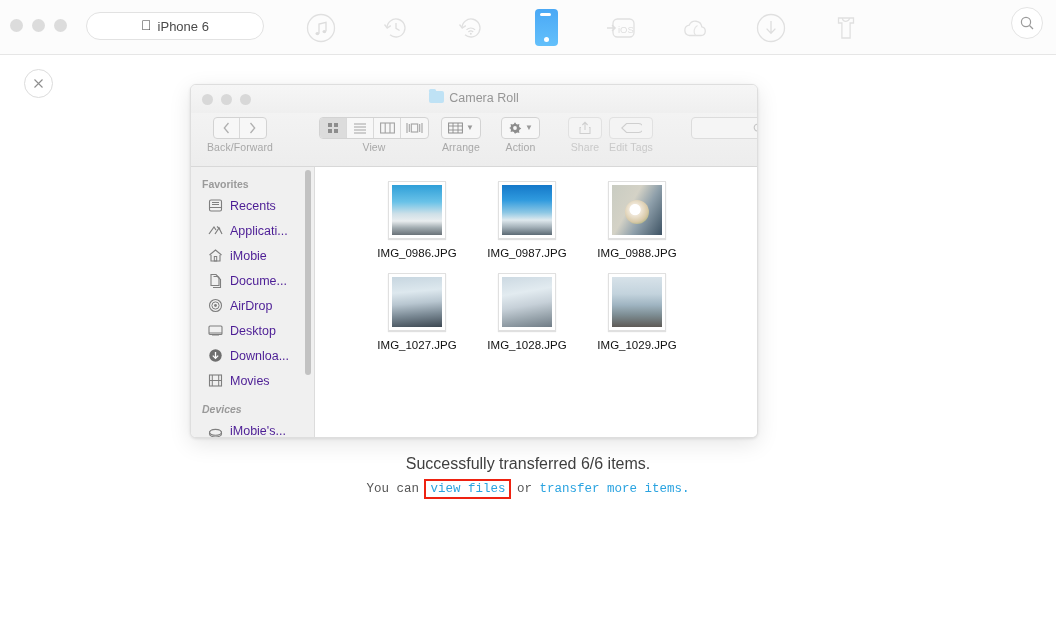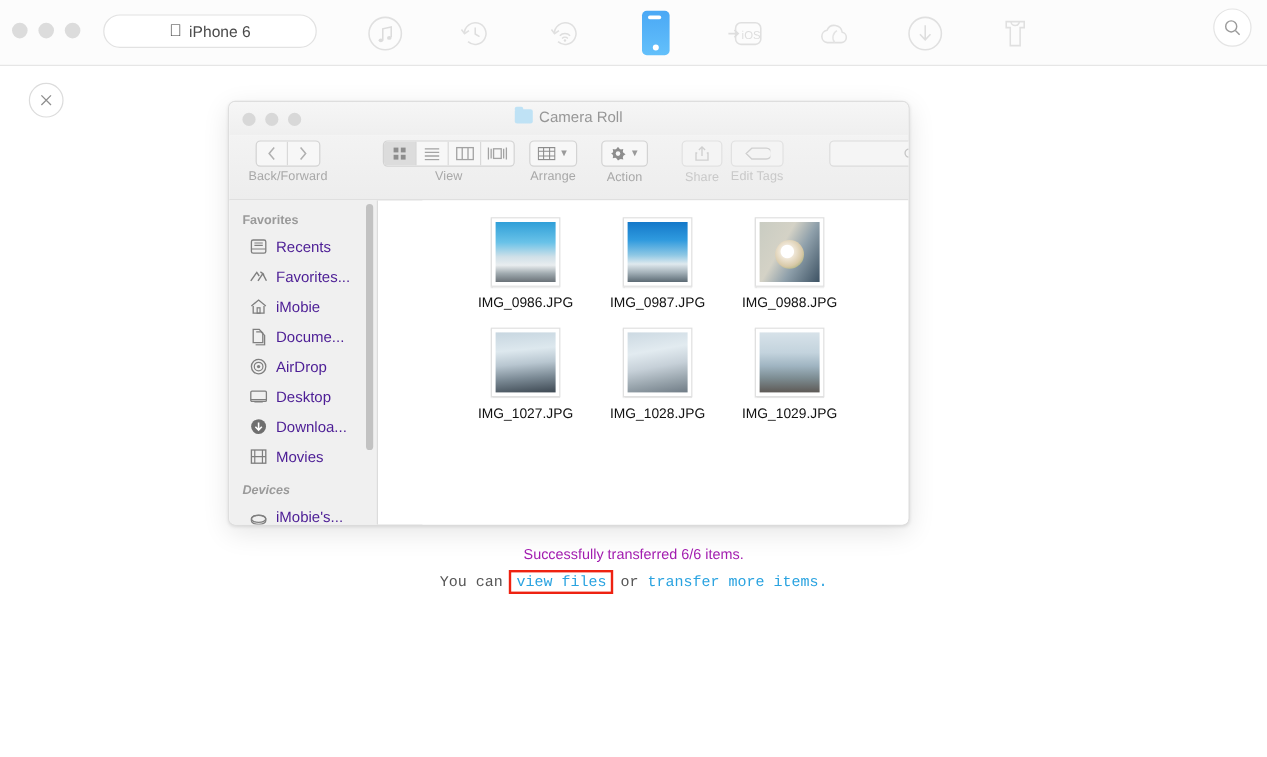--- a/index.html
+++ b/index.html
@@ -138,21 +138,21 @@
   .sb-head { font-size: 10.5px; font-weight: bold; color: #9a9a9a; padding: 4px 0 3px 11px; }
   .sb-item { height: 25px; display:flex; align-items:center; gap: 7px; padding-left: 16px; }
   .sb-item .lbl { font-size: 12.5px; color: #4c1d95; white-space: nowrap; }
   .sb-ico { width: 16px; height: 16px; display:flex; align-items:center; justify-content:center; flex: 0 0 16px; }
   .sb-scroll {
     position: absolute; right: 3px; top: 3px; width: 6px; height: 205px;
     background: #c2c2c2; border-radius: 3px;
   }
 
   .f-content { flex: 1; background: #ffffff; position: relative; padding: 14px 0 0 0; }
-  .grid { display: flex; flex-wrap: wrap; padding-left: 10px; margin-left: 21px; }
+  .grid { display: flex; flex-wrap: wrap; padding-left: 10px; }
   .cell { width: 110px; margin-bottom: 14px; text-align: center; }
   .thumb {
     width: 58px; height: 58px; margin: 0 auto;
     background: #ffffff; padding: 3px;
     border: 1px solid #e0e0e0;
     box-shadow: 0 1px 1px rgba(0,0,0,0.12);
   }
   .thumb .img { width: 100%; height: 100%; background-size: cover; }
   .fname { font-size: 11.5px; color: #111; margin-top: 8px; }
 
@@ -163,21 +163,21 @@
   .img-coco:after {
     content:""; position:absolute; left:26%; top:30%; width:48%; height:48%;
     border-radius: 50%; background: radial-gradient(circle at 42% 40%, #ffffff 0 26%, #efe6d6 30%, #d8c9a8 62%, #7d9b55 100%);
   }
   .img-beach1 { background: linear-gradient(175deg,#c7d6e0 0%, #dde8ee 30%, #b8c6d0 52%, #7c8b96 74%, #3d4852 100%); }
   .img-beach2 { background: linear-gradient(170deg,#ccd9e2 0%, #e2ebf0 32%, #c6d0d8 56%, #9aa6ae 78%, #707c86 100%); }
   .img-rock   { background: linear-gradient(180deg,#d7e2e9 0%, #c3d3dd 34%, #9fb4c1 56%, #7d8d93 76%, #5e5a56 100%); }
 
   
   .status { position:absolute; left:0; right:0; top: 400px; text-align:center; }
-  .status .l1 { font-size: 12px; color: #a21caf; }
+  .status .l1 { font-size: 16px; color: #404040; }
   .status .l2 { font-size: 12.5px; color: #555; margin-top: 8px; font-family: Liberation Mono, monospace; }
   .lnk { color: #2aa3e0; }
   .lnk.boxed {
     position: relative; display: inline-block; padding: 1px 4px;
     outline: 2px solid #ee2211; outline-offset: 0;
     background: #ffffff;
   }
 </style>
 </head>
 <body>
@@ -405,21 +405,21 @@
           <span class="lbl">Recents</span>
         </div>
 
         <div class="sb-item">
           <span class="sb-ico">
             <svg width="15" height="15" viewBox="0 0 15 15">
                 <path d="M1 11 6 4l2 3M7 11 11 5l3 6" fill="none" stroke="#7f7f7f" stroke-width="1.2"></path>
                 <path d="M9 3.5 12 6" stroke="#7f7f7f" stroke-width="1.2"></path>
               </svg>
           </span>
-          <span class="lbl">Favorites...</span>
+          <span class="lbl">Applicati...</span>
         </div>
 
         <div class="sb-item">
           <span class="sb-ico">
             <svg width="15" height="15" viewBox="0 0 15 15">
                 <path d="M1.5 7 7.5 2l6 5M3 7v6h9V7" fill="none" stroke="#7f7f7f" stroke-width="1.1"></path>
                 <rect x="6.3" y="8.5" width="2.4" height="4.5" fill="none" stroke="#7f7f7f" stroke-width="1"></rect>
               </svg>
           </span>
           <span class="lbl">iMobie</span>

